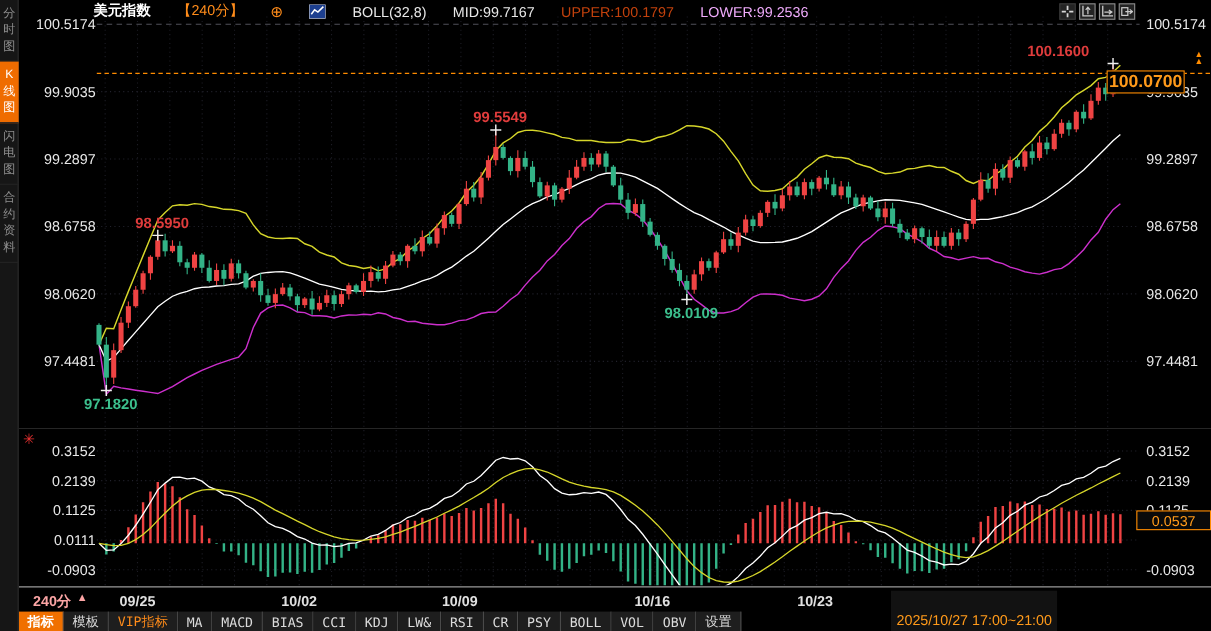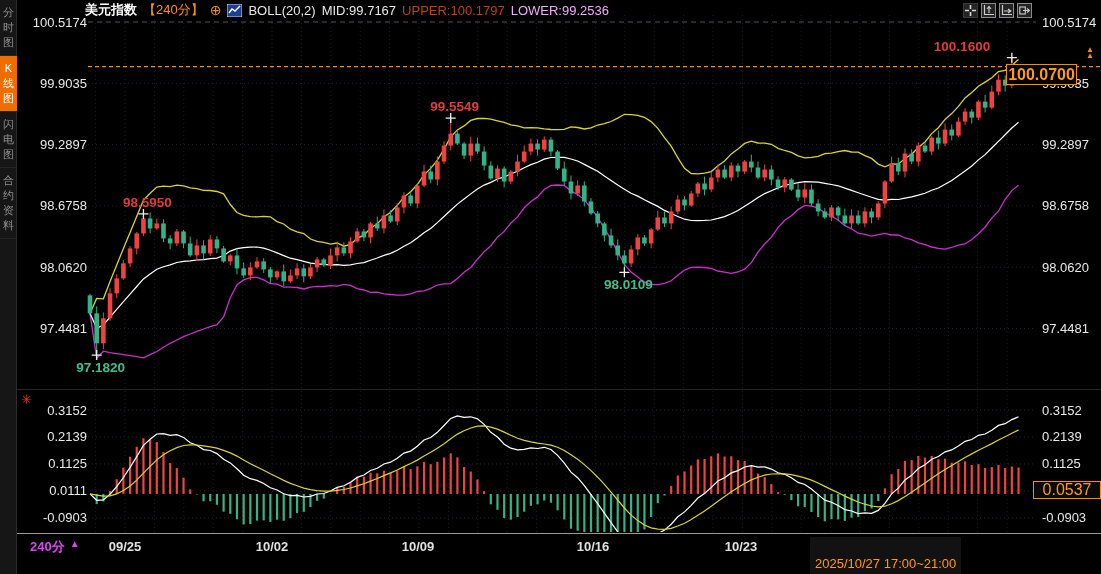--- a/index.html
+++ b/index.html
@@ -2,21 +2,21 @@
 <html><head>
 <meta charset="utf-8">
 <style>
   * { margin:0; padding:0; box-sizing:border-box; }
   html,body { background:#000; }
   body { font-family:"Liberation Sans", sans-serif; }
   .app { position:relative; width:1101px; height:574px; background:#000; overflow:hidden; }
   svg text { font-family:"Liberation Sans", sans-serif; }
 
   
-  .header { position:absolute; left:85px; top:0; height:20px; display:flex; align-items:center; gap:6px;
+  .header { position:absolute; left:85px; top:0; height:20px; display:flex; align-items:center; gap:24px;
             font-size:13px; color:#e8e8e8; white-space:nowrap; z-index:30; }
   .header .sym { font-weight:bold; color:#ffffff; }
   .header .per { color:#ff8c1a; font-weight:normal; }
   .header .oplus { color:#ff8c1a; font-size:14px; line-height:14px; }
   .header .u { color:#c2410c; }
   .header .l { color:#f0abfc; }
   .mini-chart-icon { display:inline-block; }
 
   
   .toolbar { position:absolute; top:3px; left:963px; display:flex; gap:3px; z-index:30; }
@@ -40,26 +40,26 @@
                  color:#e0e0e0; z-index:30; white-space:nowrap; }
   .macd-legend .dea { color:#d6d62a; }
   .macd-legend .mcd { color:#d73bd7; }
 
   
   .price-tag { position:absolute; left:1006px; top:64px; width:71px; height:21px; background:#000;
                border:1.5px solid #ff8c00; color:#ff9a1a; font-size:16px; font-weight:bold;
                display:flex; align-items:center; justify-content:center; z-index:25; }
   .price-tag-arrow { position:absolute; left:1086px; top:47px; color:#ff8c00; font-size:8px;
                      line-height:5.5px; text-align:center; z-index:26; }
-  .macd-tag { position:absolute; left:1033px; top:481px; width:68px; height:18px; background:#0a0a0a;
-              border:1px solid #ff8c00; color:#ff9a1a; font-size:16px; display:flex; align-items:center;
+  .macd-tag { position:absolute; left:1033px; top:464px; width:68px; height:18px; background:#0a0a0a;
+              border:1px solid #ff8c00; color:#ff9a1a; font-size:13px; display:flex; align-items:center;
               justify-content:center; z-index:25; }
 
   
-  .period-chip { position:absolute; left:30px; top:538px; color:#d946ef; font-size:13px; font-weight:bold;
+  .period-chip { position:absolute; left:30px; top:538px; color:#fca5a5; font-size:13px; font-weight:bold;
                  z-index:30; display:flex; gap:5px; }
   .period-chip .tri { font-size:10px; }
   .range-box { position:absolute; left:810px; top:537px; height:18px; background:#121212; color:#ff9a1a;
                font-size:13px; padding:19px 5px; z-index:20; white-space:nowrap; }
 
   
   .tabs { position:absolute; left:17px; top:556px; height:18px; display:flex; z-index:30; }
   .tab { height:18px; padding:1px 8px 0 8px; font-family:"DejaVu Sans Mono", monospace; font-size:12px;
          color:#dcdcdc; background:#1e1e1e; border-right:1px solid #4a4a4a; cursor:pointer;
          display:flex; align-items:center; white-space:nowrap; }
@@ -598,21 +598,21 @@
     </svg>
 
   <div class="header">
     <span class="sym">美元指数</span>
     <span class="per">【240分】</span>
     <span class="oplus">⊕</span>
     <svg class="mini-chart-icon" width="15" height="13">
       <rect x="0" y="0" width="15" height="13" fill="#1d3f8f" stroke="#cfd4e0" stroke-width="1"></rect>
       <polyline points="2,9 5,5 8,7 13,2" fill="none" stroke="#ffffff" stroke-width="1.4"></polyline>
     </svg>
-    <span>BOLL(20,2)</span>
+    <span>BOLL(32,8)</span>
     <span>MID:99.7167</span>
     <span class="u">UPPER:100.1797</span>
     <span class="l">LOWER:99.2536</span>
   </div>
 
   <div class="toolbar">
     <span class="tbtn first">
       <svg width="11" height="11">
           <path d="M5.5 0 V4 M5.5 7 V11 M0 5.5 H4 M7 5.5 H11" stroke="#d8d8d8" stroke-width="1.6"></path>
         </svg>
@@ -665,15 +665,33 @@
   <div class="price-tag-arrow">▲<br>▲</div>
   <div class="price-tag">100.0700</div>
   <div class="macd-tag">0.0537</div>
 
   <div class="period-chip">
     <span>240分</span>
     <span class="tri">▲</span>
   </div>
   <div class="range-box">2025/10/27 17:00~21:00</div>
 
+  <div class="tabs" id="tabs">
+      <div class="tab sel">指标</div>
+      <div class="tab">模板</div>
+      <div class="tab vip">VIP指标</div>
+      <div class="tab">MA</div>
+      <div class="tab">MACD</div>
+      <div class="tab">BIAS</div>
+      <div class="tab">CCI</div>
+      <div class="tab">KDJ</div>
+      <div class="tab">LW&amp;</div>
+      <div class="tab">RSI</div>
+      <div class="tab">CR</div>
+      <div class="tab">PSY</div>
+      <div class="tab">BOLL</div>
+      <div class="tab">VOL</div>
+      <div class="tab">OBV</div>
+      <div class="tab">设置</div>
+    </div>
 
   <span class="burst-icon">✳</span>
 </div>
 
 </body></html>

